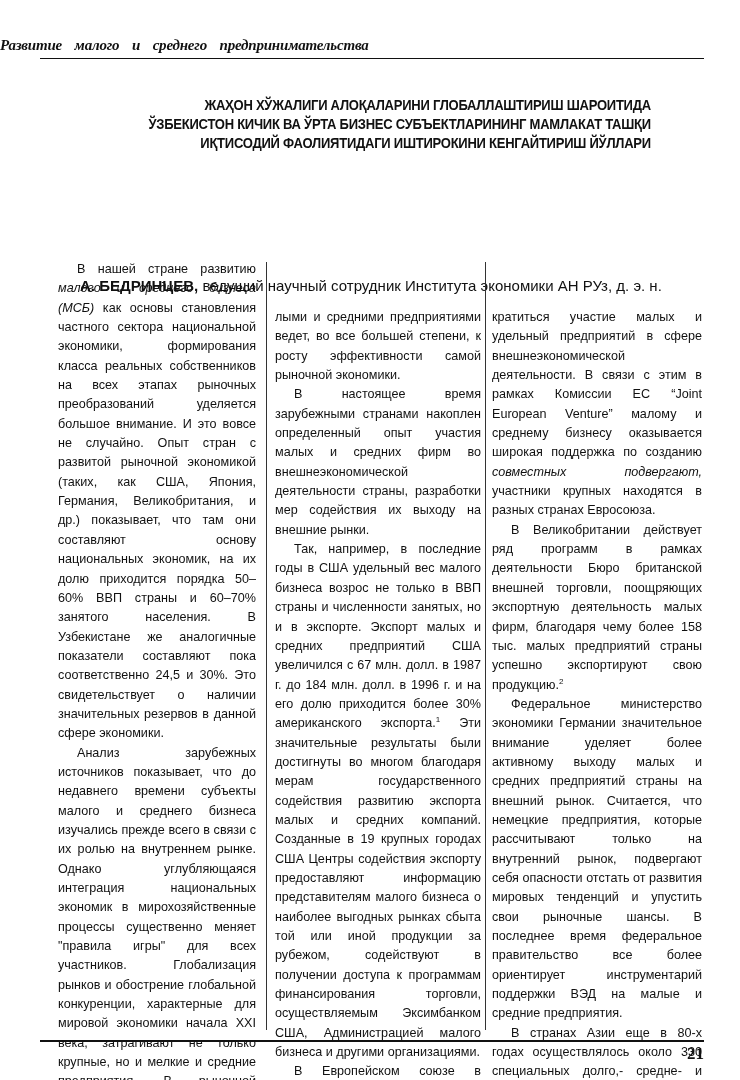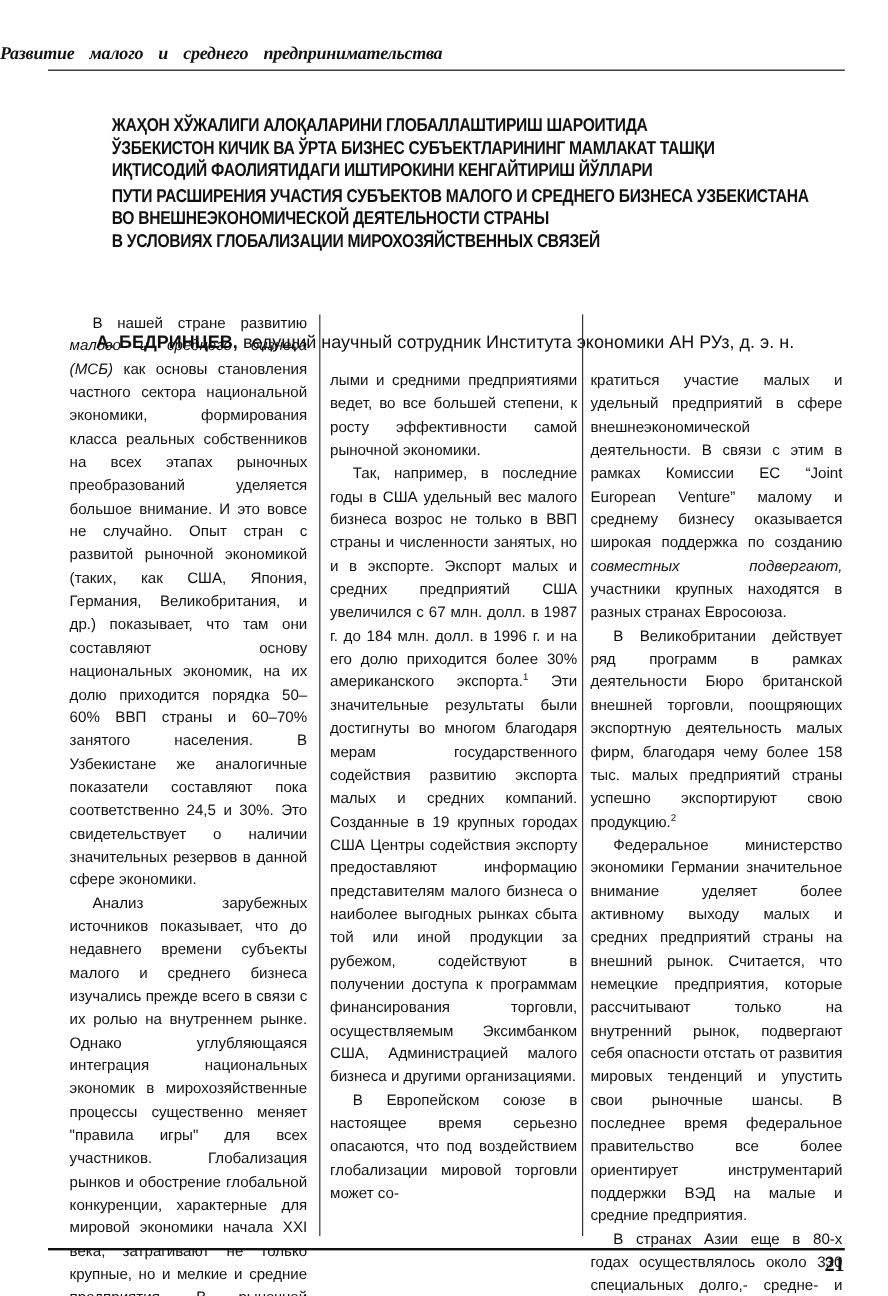--- a/index.html
+++ b/index.html
@@ -3,21 +3,21 @@
 <meta charset="utf-8">
 <style>
   html, body { margin: 0; padding: 0; background: #ffffff; }
   body { width: 740px; height: 1080px; position: relative; overflow: hidden; color: #111; }
   .running-head {
     position: absolute; left: 0; top: 37px; width: 700px; text-align: left;
     font-family: "Liberation Serif", serif; font-style: italic; font-weight: bold;
     font-size: 15px; word-spacing: 9px; letter-spacing: -0.2px;
   }
   .head-rule { position: absolute; left: 40px; top: 58px; width: 664px; height: 0; border-top: 1.5px solid #111; }
-  .titles { position: absolute; left: 40px; top: 95px; width: 664px; text-align: left;
+  .titles { position: absolute; left: 40px; top: 95px; width: 664px; text-align: right;
     font-family: "Liberation Sans", sans-serif; font-weight: bold; transform-origin: center top; }
   .title-line { font-size: 15.5px; line-height: 19px; letter-spacing: -0.3px; transform: scaleX(0.84); white-space: nowrap; }
   .title-uz { margin-bottom: 2px; }
   .byline { position: absolute; left: 80px; top: 236px; font-family: "Liberation Sans", sans-serif;
     font-size: 15px; white-space: nowrap; margin-top: 41px; }
   .byline .name { font-weight: bold; }
   .col { position: absolute; top: 260px; font-family: "Liberation Sans", sans-serif; font-size: 12.6px;
     line-height: 19.35px; text-align: justify; }
   .col p { margin: 0; text-indent: 19px; }
   .col p.cont { text-indent: 0; margin-top: 48px; }
@@ -38,41 +38,37 @@
 
 <div class="running-head">Развитие малого и среднего предпринимательства</div>
 <div class="head-rule"></div>
 
 <div class="titles">
   <div class="title-uz">
     <div class="title-line">ЖАҲОН ХЎЖАЛИГИ АЛОҚАЛАРИНИ ГЛОБАЛЛАШТИРИШ ШАРОИТИДА</div>
     <div class="title-line">ЎЗБЕКИСТОН КИЧИК ВА ЎРТА БИЗНЕС СУБЪЕКТЛАРИНИНГ МАМЛАКАТ ТАШҚИ</div>
     <div class="title-line">ИҚТИСОДИЙ ФАОЛИЯТИДАГИ ИШТИРОКИНИ КЕНГАЙТИРИШ ЙЎЛЛАРИ</div>
   </div>
-  <div class="title-ru">
-    <div class="title-line">ПУТИ РАСШИРЕНИЯ УЧАСТИЯ СУБЪЕКТОВ МАЛОГО И СРЕДНЕГО БИЗНЕСА УЗБЕКИСТАНА</div>
-    <div class="title-line">ВО ВНЕШНЕЭКОНОМИЧЕСКОЙ ДЕЯТЕЛЬНОСТИ СТРАНЫ</div>
-    <div class="title-line">В УСЛОВИЯХ ГЛОБАЛИЗАЦИИ МИРОХОЗЯЙСТВЕННЫХ СВЯЗЕЙ</div>
-  </div>
 </div>
 
 <div class="byline">
   <span class="name">А. БЕДРИНЦЕВ,</span>
   <span>ведущий научный сотрудник Института экономики АН РУз, д. э. н.</span>
 </div>
 
 <div class="col" id="col1">
   <p><span>В нашей стране развитию </span><span class="it">малого и среднего бизнеса (МСБ)</span><span> как основы становления частного сектора национальной экономики, формирования класса реальных собственников на всех этапах рыночных преобразований уделяется большое внимание. И это вовсе не случайно. Опыт стран с развитой рыночной экономикой (таких, как США, Япония, Германия, Великобритания, и др.) показывает, что там они составляют основу национальных экономик, на их долю приходится порядка 50–60% ВВП страны и 60–70% занятого населения. В Узбекистане же аналогичные показатели составляют пока соответственно 24,5 и 30%. Это свидетельствует о наличии значительных резервов в данной сфере экономики.</span></p>
   <p>Анализ зарубежных источников показывает, что до недавнего времени субъекты малого и среднего бизнеса изучались прежде всего в связи с их ролью на внутреннем рынке. Однако углубляющаяся интеграция национальных экономик в мирохозяйственные процессы существенно меняет "правила игры" для всех участников. Глобализация рынков и обострение глобальной конкуренции, характерные для мировой экономики начала XXI века, затрагивают не только крупные, но и мелкие и средние предприятия. В рыночной экономике, как известно, предпринимательский климат во многом определяет состояние национального малого и среднего бизнеса, а конкуренция между ма-</p>
 </div>
 
 <div class="vrule vr1"></div>
 
 <div class="col" id="col2">
   <p class="cont">лыми и средними предприятиями ведет, во все большей степени, к росту эффективности самой рыночной экономики.</p>
+  <p>В настоящее время зарубежными странами накоплен определенный опыт участия малых и средних фирм во внешнеэкономической деятельности страны, разработки мер содействия их выходу на внешние рынки.</p>
   <p><span>Так, например, в последние годы в США удельный вес малого бизнеса возрос не только в ВВП страны и численности занятых, но и в экспорте. Экспорт малых и средних предприятий США увеличился с 67 млн. долл. в 1987 г. до 184 млн. долл. в 1996 г. и на его долю приходится более 30% американского экспорта.</span><sup>1</sup><span> Эти значительные результаты были достигнуты во многом благодаря мерам государственного содействия развитию экспорта малых и средних компаний. Созданные в 19 крупных городах США Центры содействия экспорту предоставляют информацию представителям малого бизнеса о наиболее выгодных рынках сбыта той или иной продукции за рубежом, содействуют в получении доступа к программам финансирования торговли, осуществляемым Эксимбанком США, Администрацией малого бизнеса и другими организациями.</span></p>
   <p>В Европейском союзе в настоящее время серьезно опасаются, что под воздействием глобализации мировой торговли может со-</p>
 
 </div>
 
 <div class="vrule vr2"></div>
 
 <div class="col" id="col3">
   <p class="cont"><span>кратиться участие малых и удельный предприятий в сфере внешнеэкономической деятельности. В связи с этим в рамках Комиссии ЕС “Joint European Venture” малому и среднему бизнесу оказывается широкая поддержка по созданию </span><span class="it">совместных подвергают,</span><span> участники крупных находятся в разных странах Евросоюза.</span></p>
   <p><span>В Великобритании действует ряд программ в рамках деятельности Бюро британской внешней торговли, поощряющих экспортную деятельность малых фирм, благодаря чему более 158 тыс. малых предприятий страны успешно экспортируют свою продукцию.</span><sup>2</sup></p>

